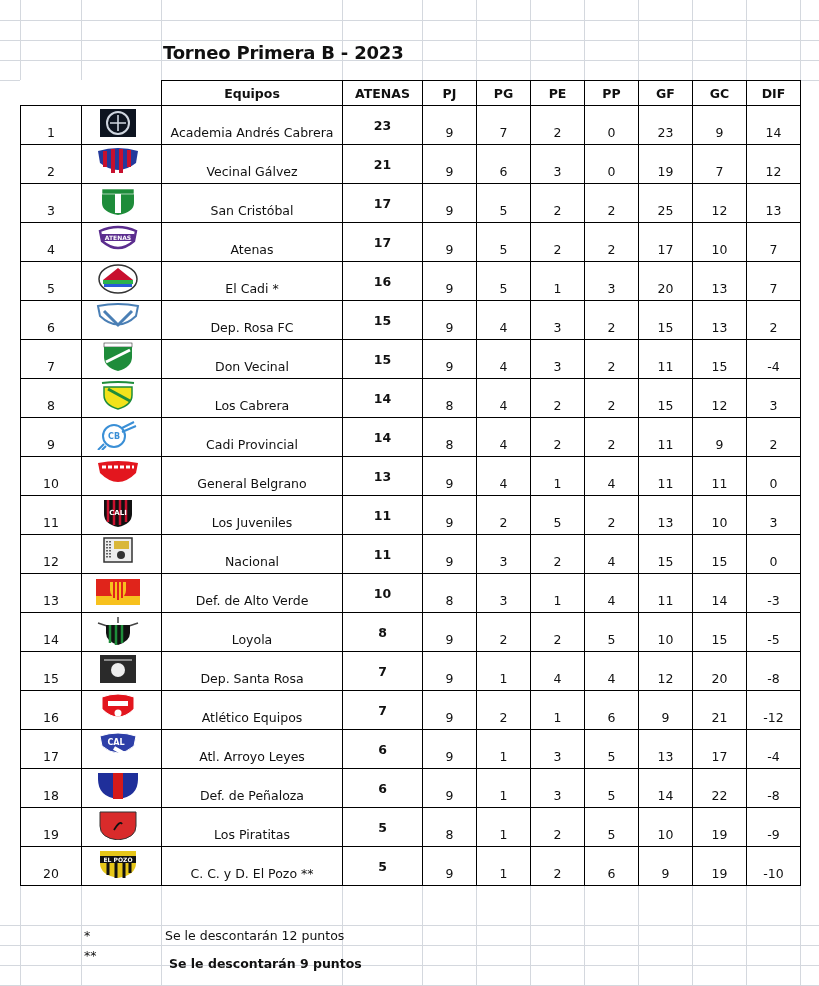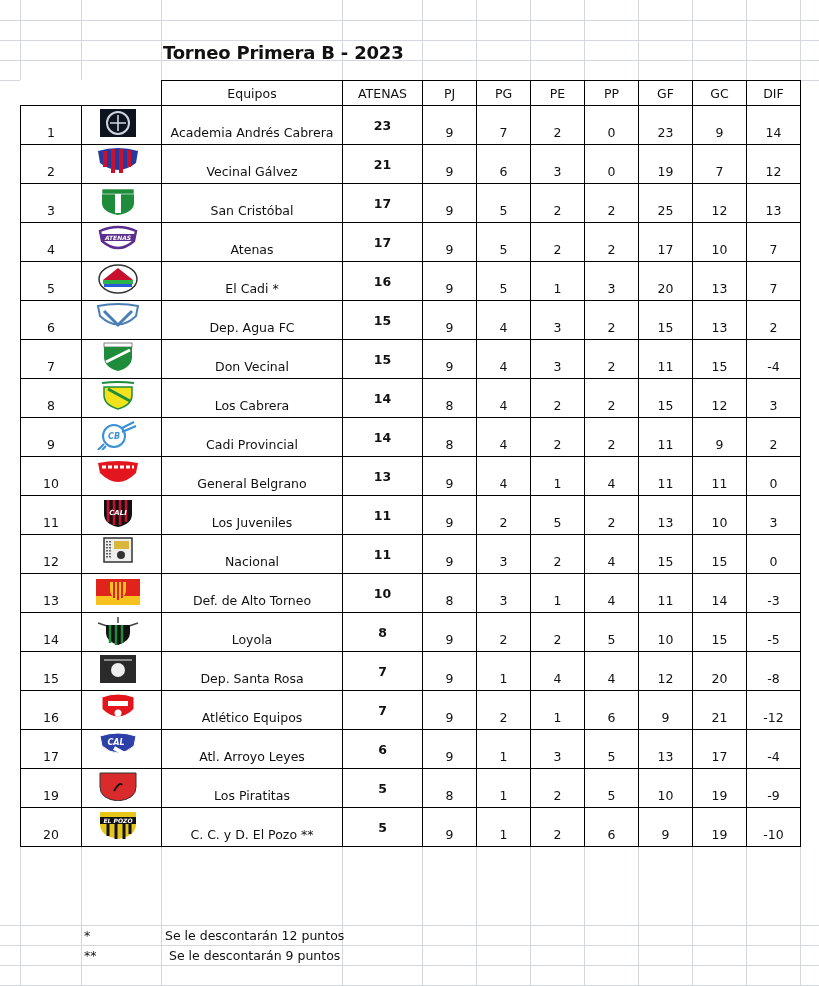--- a/index.html
+++ b/index.html
@@ -18,25 +18,25 @@
   }
   table.standings {
     position: absolute; left: 20px; top: 80px; z-index: 2;
     border-collapse: collapse; table-layout: fixed;
     background: #fff;
   }
   table.standings th, table.standings td {
     border: 1px solid #000; padding: 0; text-align: center; vertical-align: bottom;
     font-size: 12.5px; overflow: hidden; white-space: nowrap;
   }
-  table.standings thead th { height: 24px; font-weight: normal; vertical-align: middle; }
+  table.standings thead th { height: 24px; font-weight: bold; vertical-align: middle; }
   table.standings thead th.blank { border: none; background: transparent; }
   table.standings tbody td { height: 39px; padding-bottom: 4px; box-sizing: border-box; }
   td.pts { font-size: 22px; font-weight: bold; vertical-align: middle !important; padding-bottom: 0 !important; }
-  td.logo-cell { vertical-align: top !important; padding: 2px 0 0 0 !important; font-style: italic; }
+  td.logo-cell { vertical-align: top !important; padding: 2px 0 0 0 !important; }
   .logo {
     display: inline-block; width: 44px; height: 30px; margin-left: -8px;
   }
   .logo svg { width: 44px; height: 30px; display: block; }
   .footnotes { position: absolute; left: 0; top: 926px; z-index: 2; font-size: 12.5px; }
   .fn-row { position: absolute; height: 20px; line-height: 20px; white-space: nowrap; }
 </style>
 </head>
 <body>
 
@@ -177,21 +177,21 @@
         <td>20</td>
         <td>13</td>
         <td>7</td>
       </tr>
       <tr>
         <td>6</td>
         <td class="logo-cell"><span class="logo"><svg viewBox="0 0 44 30" xmlns="http://www.w3.org/2000/svg">
               <path d="M2 3 Q22 -1 42 3 L40 13 Q22 30 4 13 Z" fill="#fff" stroke="#4a7fb5" stroke-width="2"></path>
               <path d="M8 8 L22 22 L36 8" stroke="#4a7fb5" stroke-width="3" fill="none"></path>
             </svg></span></td>
-        <td>Dep. Agua FC</td>
+        <td>Dep. Rosa FC</td>
         <td class="pts">15</td>
         <td>9</td>
         <td>4</td>
         <td>3</td>
         <td>2</td>
         <td>15</td>
         <td>13</td>
         <td>2</td>
       </tr>
       <tr>
@@ -297,21 +297,21 @@
         <td>0</td>
       </tr>
       <tr>
         <td>13</td>
         <td class="logo-cell"><span class="logo"><svg viewBox="0 0 44 30" xmlns="http://www.w3.org/2000/svg">
               <rect x="0" y="3" width="44" height="26" fill="#e0241b"></rect>
               <rect x="0" y="20" width="44" height="9" fill="#f7c11e"></rect>
               <path d="M14 6h16v8q0 7-8 10q-8-3-8-10z" fill="#f7c11e"></path>
               <path d="M18 6v16M22 6v18M26 6v16" stroke="#e0241b" stroke-width="2"></path>
             </svg></span></td>
-        <td>Def. de Alto Torneo</td>
+        <td>Def. de Alto Verde</td>
         <td class="pts">10</td>
         <td>8</td>
         <td>3</td>
         <td>1</td>
         <td>4</td>
         <td>11</td>
         <td>14</td>
         <td>-3</td>
       </tr>
       <tr>
@@ -374,20 +374,36 @@
             </svg></span></td>
         <td>Atl. Arroyo Leyes</td>
         <td class="pts">6</td>
         <td>9</td>
         <td>1</td>
         <td>3</td>
         <td>5</td>
         <td>13</td>
         <td>17</td>
         <td>-4</td>
+      </tr>
+      <tr>
+        <td>18</td>
+        <td class="logo-cell"><span class="logo"><svg viewBox="0 0 44 30" xmlns="http://www.w3.org/2000/svg">
+              <path d="M2 2h40v6q0 18-20 20q-20-2-20-20z" fill="#1f2f9a"></path>
+              <rect x="17" y="2" width="10" height="26" fill="#d41a1a"></rect>
+            </svg></span></td>
+        <td>Def. de Peñaloza</td>
+        <td class="pts">6</td>
+        <td>9</td>
+        <td>1</td>
+        <td>3</td>
+        <td>5</td>
+        <td>14</td>
+        <td>22</td>
+        <td>-8</td>
       </tr>
       <tr>
         <td>19</td>
         <td class="logo-cell"><span class="logo"><svg viewBox="0 0 44 30" xmlns="http://www.w3.org/2000/svg">
               <path d="M4 2h36v14q0 12-18 14q-18-2-18-14z" fill="#d92b2b" stroke="#333" stroke-width="1"></path>
               <path d="M18 20 Q24 10 26 14" stroke="#111" stroke-width="1.8" fill="none"></path>
             </svg></span></td>
         <td>Los Piratitas</td>
         <td class="pts">5</td>
         <td>8</td>
@@ -416,14 +432,14 @@
         <td>19</td>
         <td>-10</td>
       </tr>
     </tbody>
 </table>
 
 <div class="footnotes">
   <div class="fn-row" style="left:84px; top:0;">*</div>
   <div class="fn-row" style="left:165px; top:0;">Se le descontarán 12 puntos</div>
   <div class="fn-row" style="left:84px; top:20px;">**</div>
-  <div class="fn-row" style="left:169px; top:20px;">Se le descontarán 9 puntos</div>
+  <div class="fn-row" style="left:169px; top:28px;font-weight:bold;">Se le descontarán 9 puntos</div>
 </div>
 
 </body></html>

